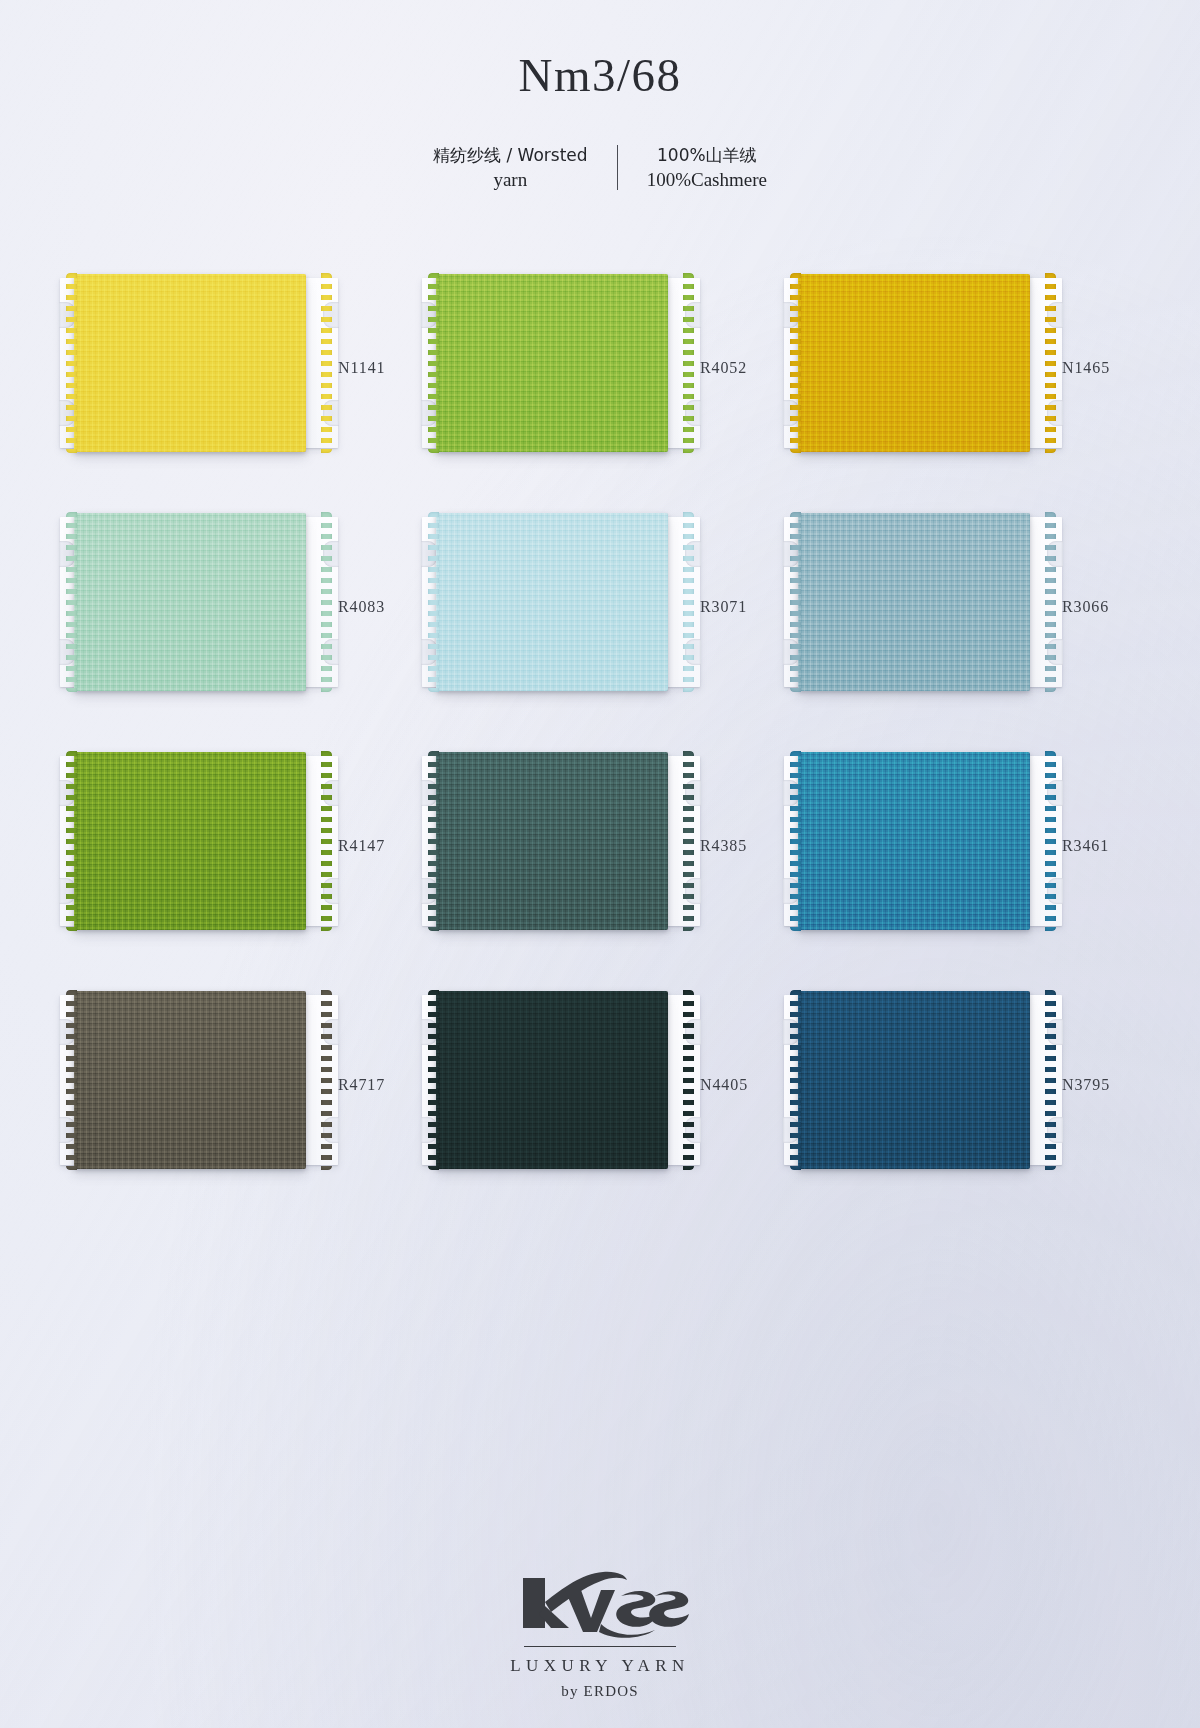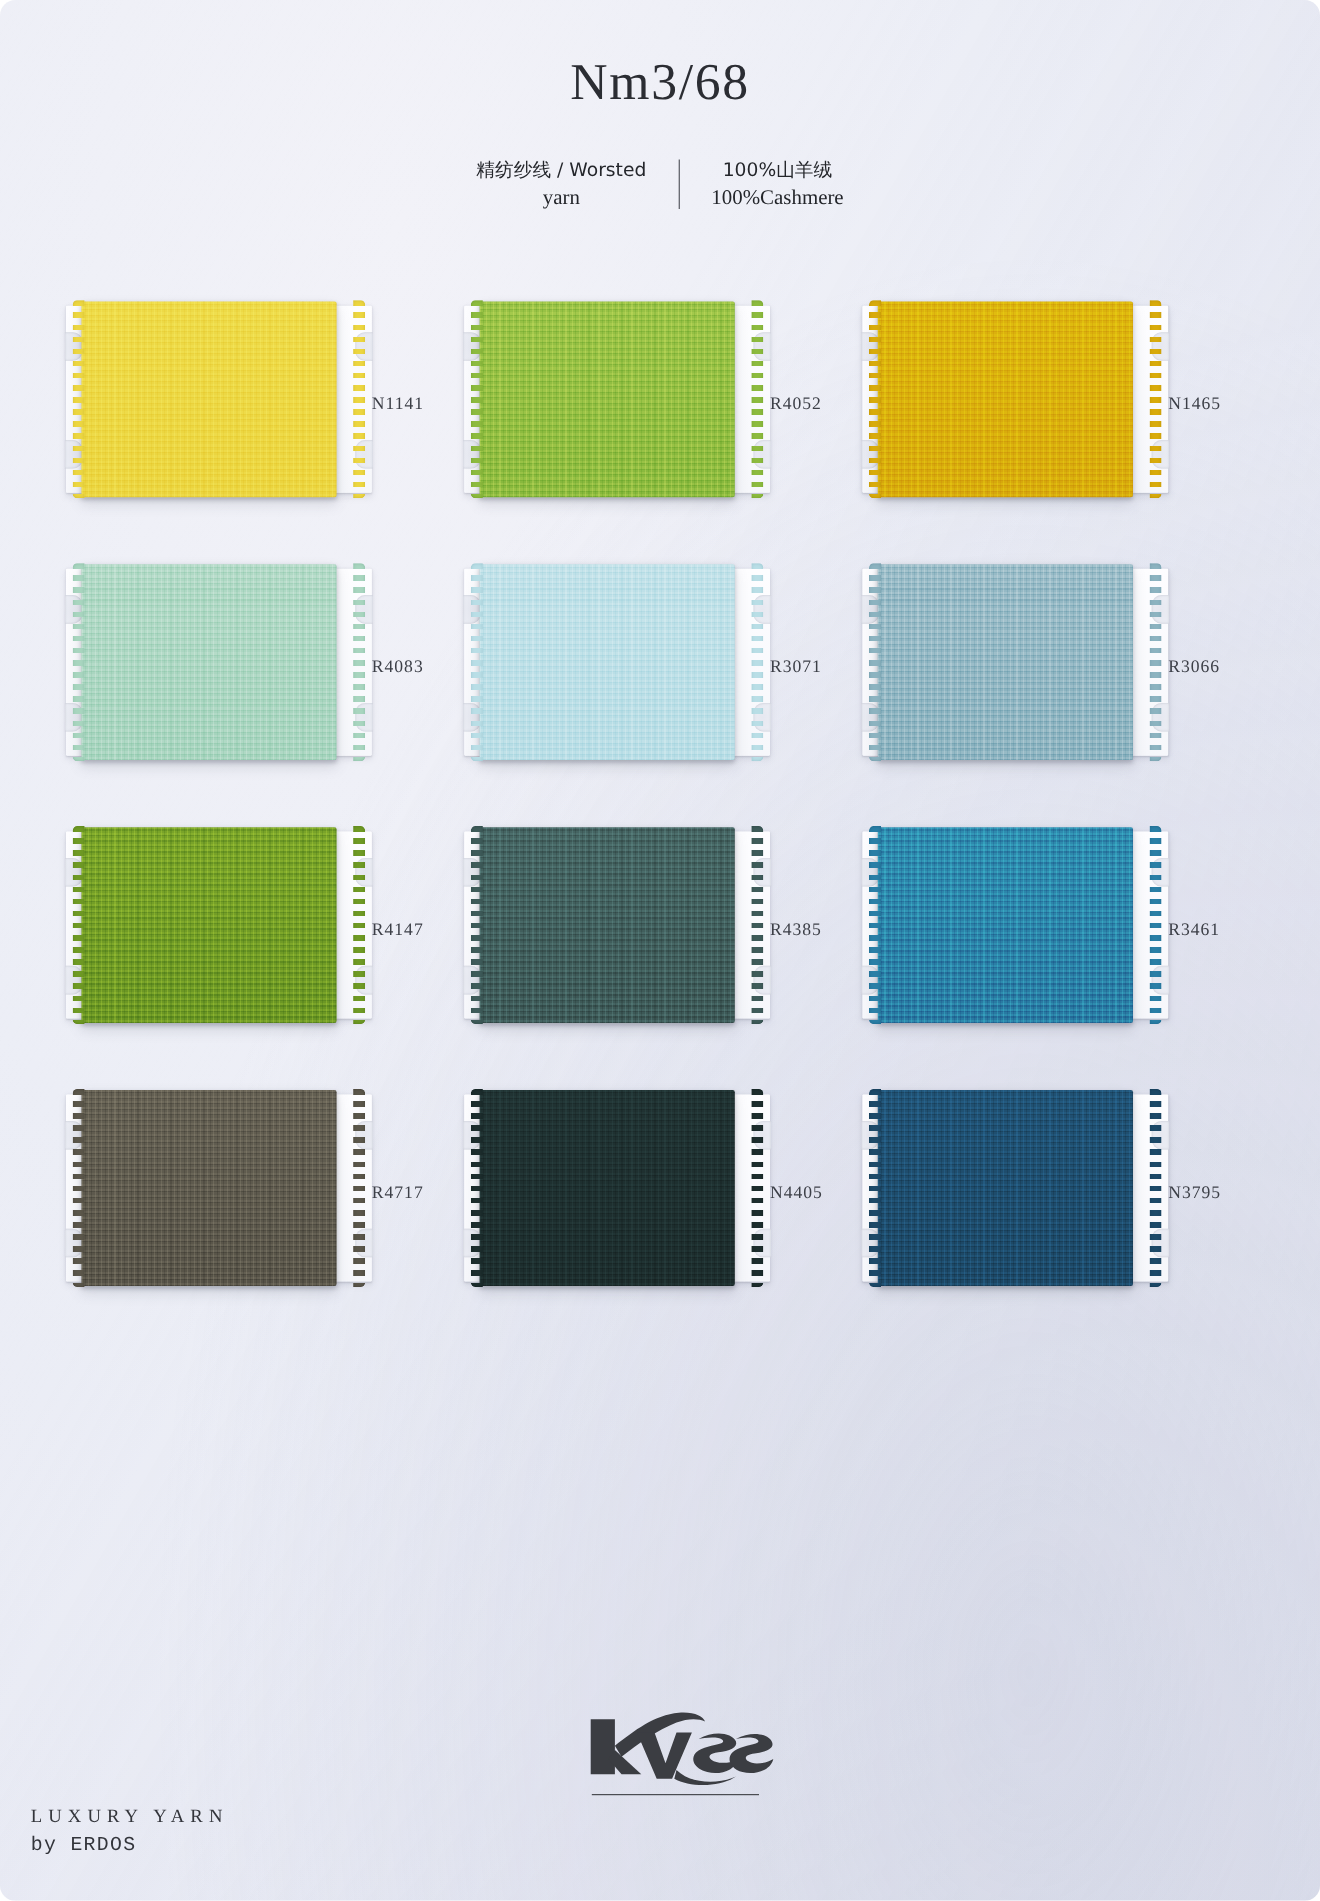--- a/index.html
+++ b/index.html
@@ -13,21 +13,20 @@
   }
 
   .page {
     position: relative;
     width: 1200px;
     height: 1728px;
     margin: 0 auto;
     overflow: hidden;
     background:
       radial-gradient(ellipse at 30% 12%, #f2f2f8 0%, #eceef6 45%, #e7e9f3 100%);
-    border-radius: 14px;
   }
   
   .page::before {
     content: "";
     position: absolute;
     inset: 0;
     pointer-events: none;
     background:
       linear-gradient(120deg, rgba(255,255,255,0.55) 0%, rgba(255,255,255,0.0) 35%, rgba(220,222,234,0.30) 100%),
       radial-gradient(ellipse at 78% 88%, rgba(205,208,222,0.40) 0%, rgba(205,208,222,0) 60%);
@@ -192,44 +191,44 @@
     letter-spacing: 0.9px;
     color: #3c3f47;
     text-align: center;
   }
 
   
   .footer {
     position: absolute;
     left: 0;
     right: 0;
-    bottom: 40px;
+    bottom: 28px;
     z-index: 3;
-    margin-left: 28px;
+    text-align: center;
   }
   .logo-mark {
     display: block;
     margin: 0 auto;
   }
   .logo-rule {
     width: 152px;
     height: 1px;
     background: #3b3d42;
     margin: 6px auto 0;
   }
   .logo-sub {
     font-family: "Liberation Serif", serif;
     font-size: 17px;
     letter-spacing: 5.5px;
     color: #33353b;
     margin-top: 9px;
   }
   .logo-by {
-    font-family: Liberation Mono, monospace;
-    font-size: 18px;
+    font-family: Liberation Serif, serif;
+    font-size: 15px;
     letter-spacing: 1.2px;
     color: #33353b;
     margin-top: 7px;
   }
 </style>
 </head>
 <body>
 
 <div class="page">
 

